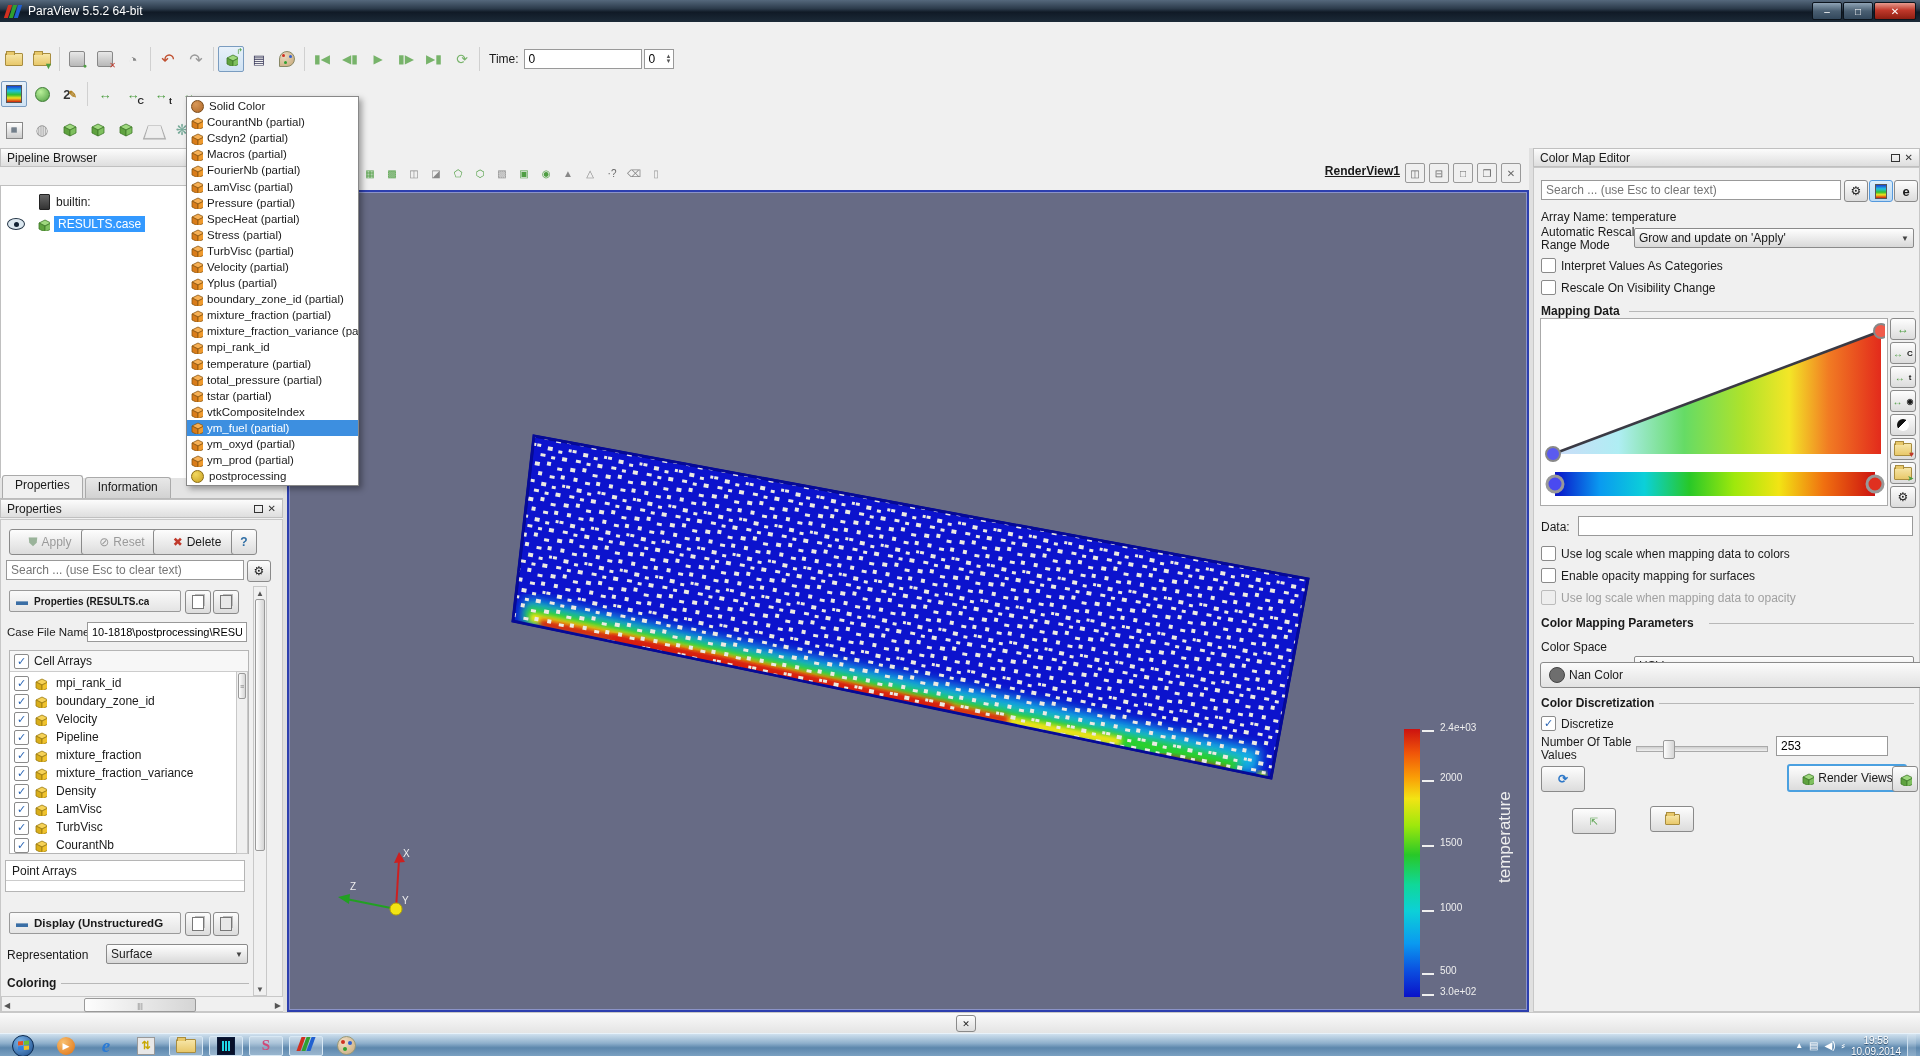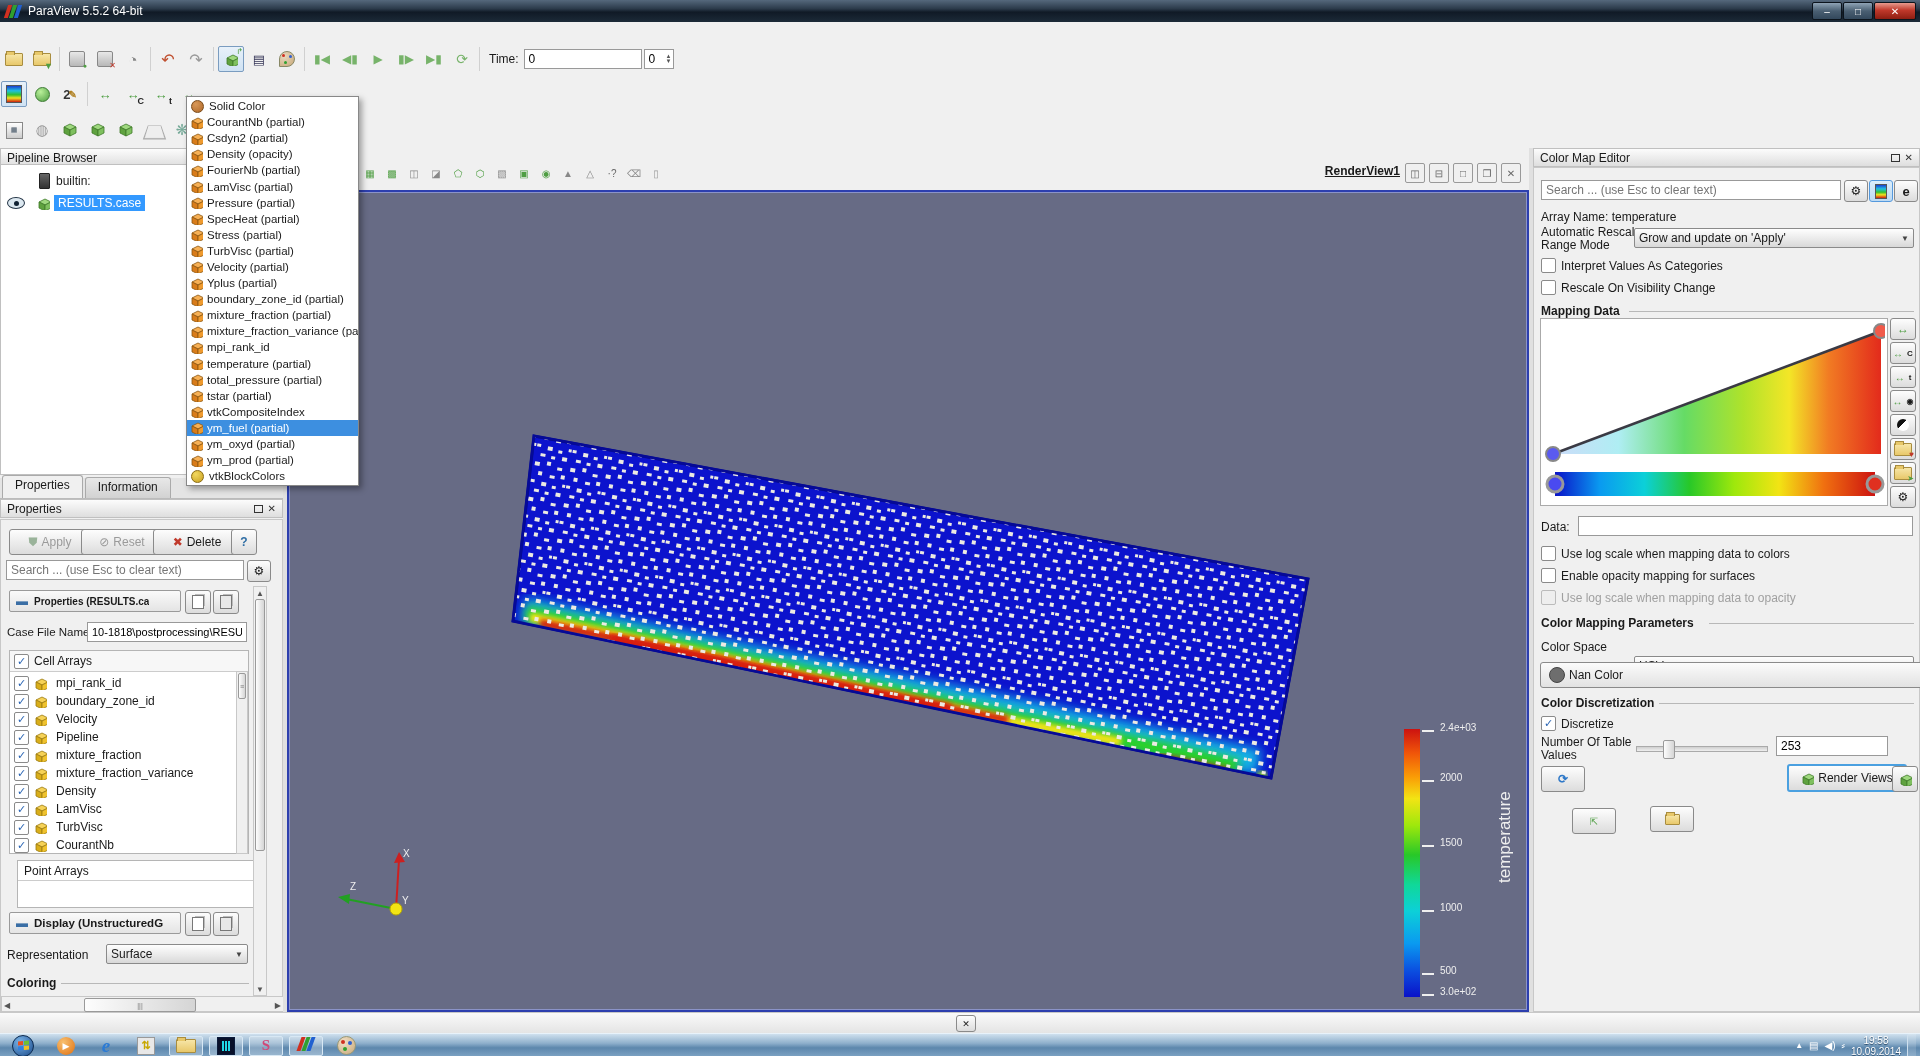--- a/index.html
+++ b/index.html
@@ -420,21 +420,21 @@
   <span class="legend-label" style="left:1205px;top:690px;transform:rotate(-90deg);transform-origin:left top;font-size:17px">temperature</span>
   <span class="legend-label" style="left:113px;top:655px">X</span>
   <span class="legend-label" style="left:112px;top:702px">Y</span>
   <span class="legend-label" style="left:60px;top:688px">Z</span>
  </div>
 </div>
 
 <div class="abs dockhead" style="left:0;top:148px;width:283px">
   <span>Pipeline Browser</span>
 </div>
-<div class="abs" style="left:0;top:164px;width:283px;height:311px;background:#fff;border:1px solid #c0c0c0;box-sizing:border-box">
+<div class="abs" style="left:0;top:185px;width:283px;height:311px;background:#fff;border:1px solid #c0c0c0;box-sizing:border-box">
   <div style="position:absolute;left:38px;top:8px;display:flex;align-items:center;gap:6px">
     <span style="width:9px;height:14px;background:linear-gradient(#666,#333);border:1px solid #222;border-radius:1px;display:inline-block"></span>
     <span>builtin:</span>
   </div>
   <div style="position:absolute;left:6px;top:30px;display:flex;align-items:center">
     <span style="width:16px;height:10px;border:1px solid #234;border-radius:50%;display:inline-flex;align-items:center;justify-content:center;background:#dce8f0">
           <i style="width:5px;height:5px;border-radius:50%;background:#123"></i>
         </span>
     <svg class="ci" style="margin-left:12px">
           <use href="#cubeGr"></use>
@@ -570,21 +570,21 @@
                 <use href="#cubeG"></use>
               </svg>
               <span>CourantNb</span>
             </div>
       </div>
       <div class="sbar abs" style="right:0;top:20px;width:12px;height:183px">
             <div class="sthumb" style="margin:1px;height:24px;display:flex;align-items:center;justify-content:center;font-size:7px;color:#777">≡</div>
           </div>
     </div>
 
-    <div class="grpbox abs" style="left:16px;top:274px;width:240px;height:48px">
+    <div class="grpbox abs" style="left:4px;top:274px;width:240px;height:32px">
       <div style="height:19px;border-bottom:1px solid #ccc;display:flex;align-items:center;padding-left:6px">
             <span>Point Arrays</span>
           </div>
     </div>
 
     <div class="secthead abs" style="left:8px;top:326px;width:172px">
           <span style="color:#3a6ea5">▬</span>
           <span style="font-size:11.5px;white-space:nowrap;overflow:hidden">Display (UnstructuredG</span>
         </div>
     <span class="btn abs" style="left:184px;top:326px;width:24px;height:22px;padding:0">
@@ -799,21 +799,21 @@
   <div class="dd-row">
         <svg class="ci">
           <use href="#cubeO"></use>
         </svg>
         <span>Csdyn2 (partial)</span>
       </div>
   <div class="dd-row">
         <svg class="ci">
           <use href="#cubeO"></use>
         </svg>
-        <span>Density (opacity)</span>
+        <span>Macros (partial)</span>
       </div>
   <div class="dd-row">
         <svg class="ci">
           <use href="#cubeO"></use>
         </svg>
         <span>FourierNb (partial)</span>
       </div>
   <div class="dd-row">
         <svg class="ci">
           <use href="#cubeO"></use>
@@ -917,21 +917,21 @@
         <span>ym_oxyd (partial)</span>
       </div>
   <div class="dd-row">
         <svg class="ci">
           <use href="#cubeO"></use>
         </svg>
         <span>ym_prod (partial)</span>
       </div>
   <div class="dd-row">
         <span class="circ" style="background:radial-gradient(circle at 35% 30%,#f2d860,#c8a020);border:1px solid #8a6a10"></span>
-        <span>vtkBlockColors</span>
+        <span>postprocessing</span>
       </div>
 </div>
 
 <div class="abs statusbar">
   <span class="btn abs" style="left:956px;top:2px;width:18px;height:15px;padding:0;font-size:9px">✕</span>
 </div>
 
 <div class="abs taskbar">
   <span class="tico" style="width:40px">
     <span style="width:20px;height:20px;border-radius:50%;background:radial-gradient(circle at 35% 30%,#7ab4e8,#1a4a8a);border:1px solid #0c2a50;display:flex;align-items:center;justify-content:center">

